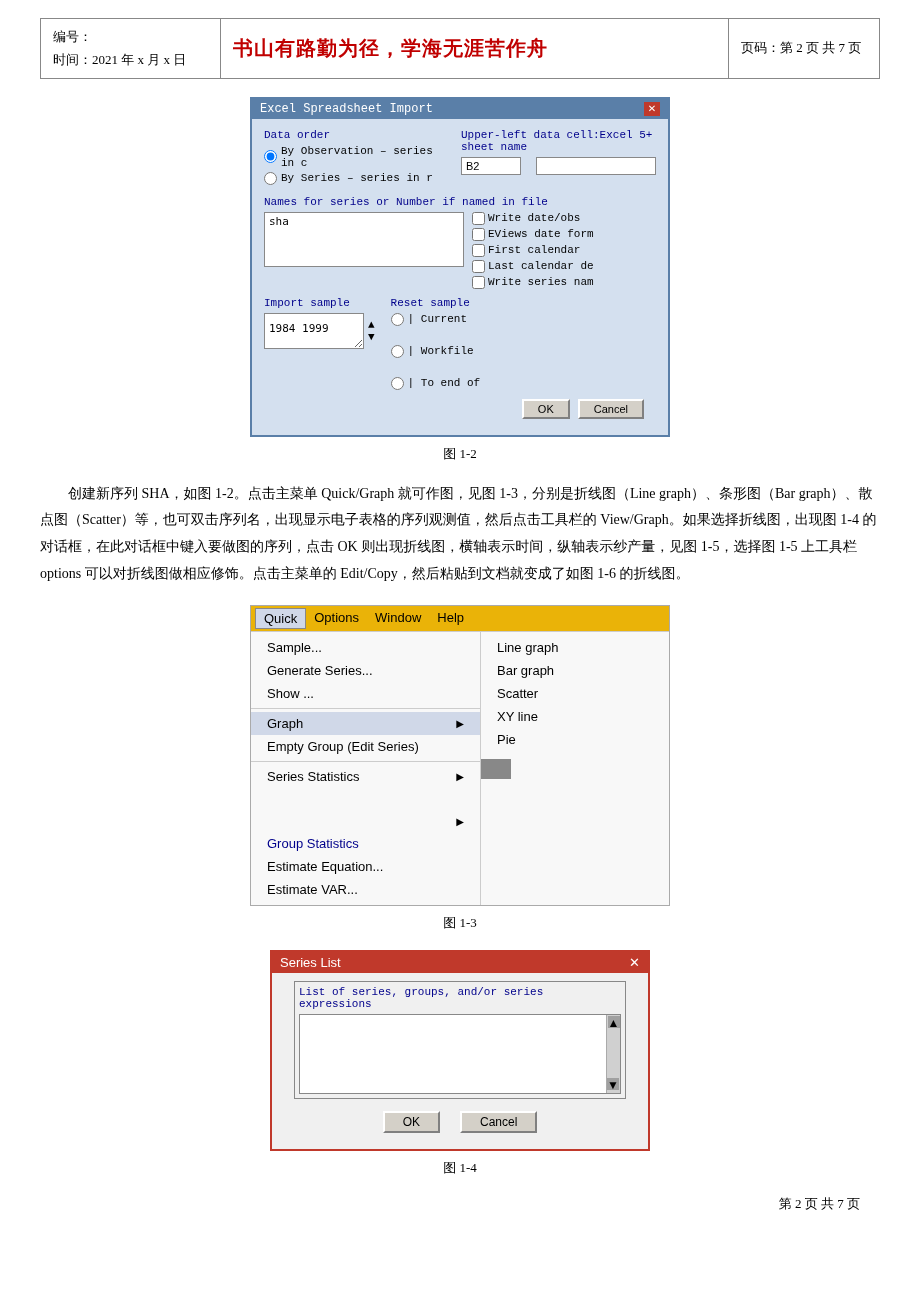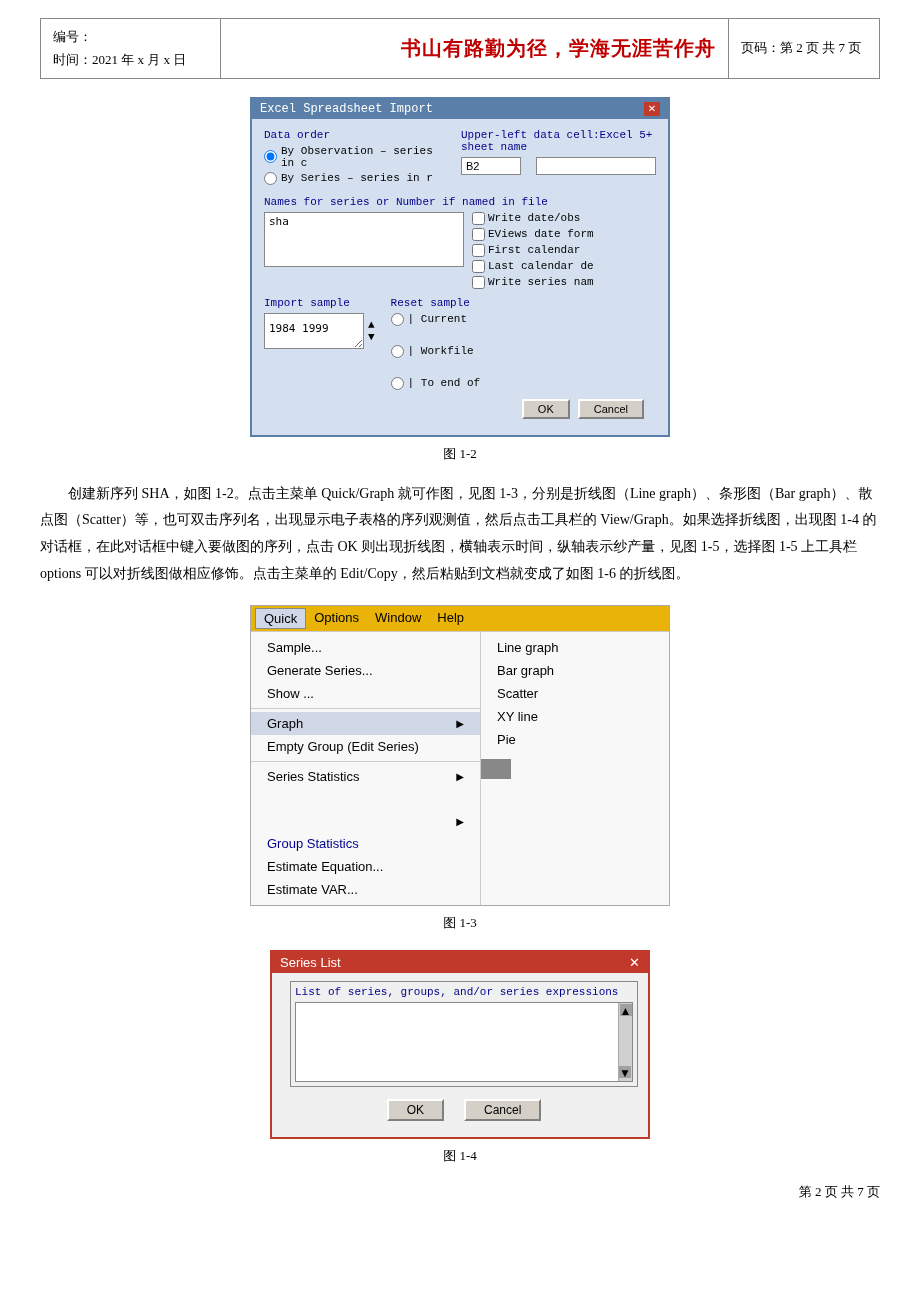--- a/index.html
+++ b/index.html
@@ -22,21 +22,21 @@
       border-right: 1px solid #888;
       padding: 6px 12px;
       min-width: 180px;
       font-size: 13px;
       line-height: 1.8;
     }
     .header-center {
       flex: 1;
       display: flex;
       align-items: center;
-      justify-content: flex-end;
+      justify-content: flex-start;
       padding: 6px 12px;
       border-right: 1px solid #888;
     }
     .header-center-text {
       font-size: 20px;
       font-weight: bold;
       color: #c00000;
       font-family: "楷体", KaiTi, serif;
       letter-spacing: 1px;
     }
@@ -263,22 +263,21 @@
     }
     .series-dialog-title {
       background: #c0392b;
       color: #fff;
       padding: 3px 8px;
       font-size: 13px;
       display: flex;
       justify-content: space-between;
     }
     .series-dialog-body {
-      padding: 8px 10px;
-      margin-left: 8px;
+      padding: 8px 22px;
     }
     .series-group-box {
       border: 1px solid #888;
       padding: 4px;
       margin-bottom: 8px;
     }
     .series-group-label {
       font-size: 11px;
       color: #00008b;
       font-family: "Courier New", monospace;
@@ -311,21 +310,21 @@
       border: 2px solid;
       border-color: #fff #808080 #808080 #fff;
       padding: 2px 18px;
       font-size: 12px;
       cursor: pointer;
     }
 
     
     .page-footer {
       text-align: right;
-      margin: 10px 40px;
+      margin: 10px 60px;
       font-size: 13px;
     }
   </style>
 </head>
 <body>
 
 <div class="page-header">
   <div class="header-left">
     <div>编号：</div>
     <div>时间：2021 年 x 月 x 日</div>

